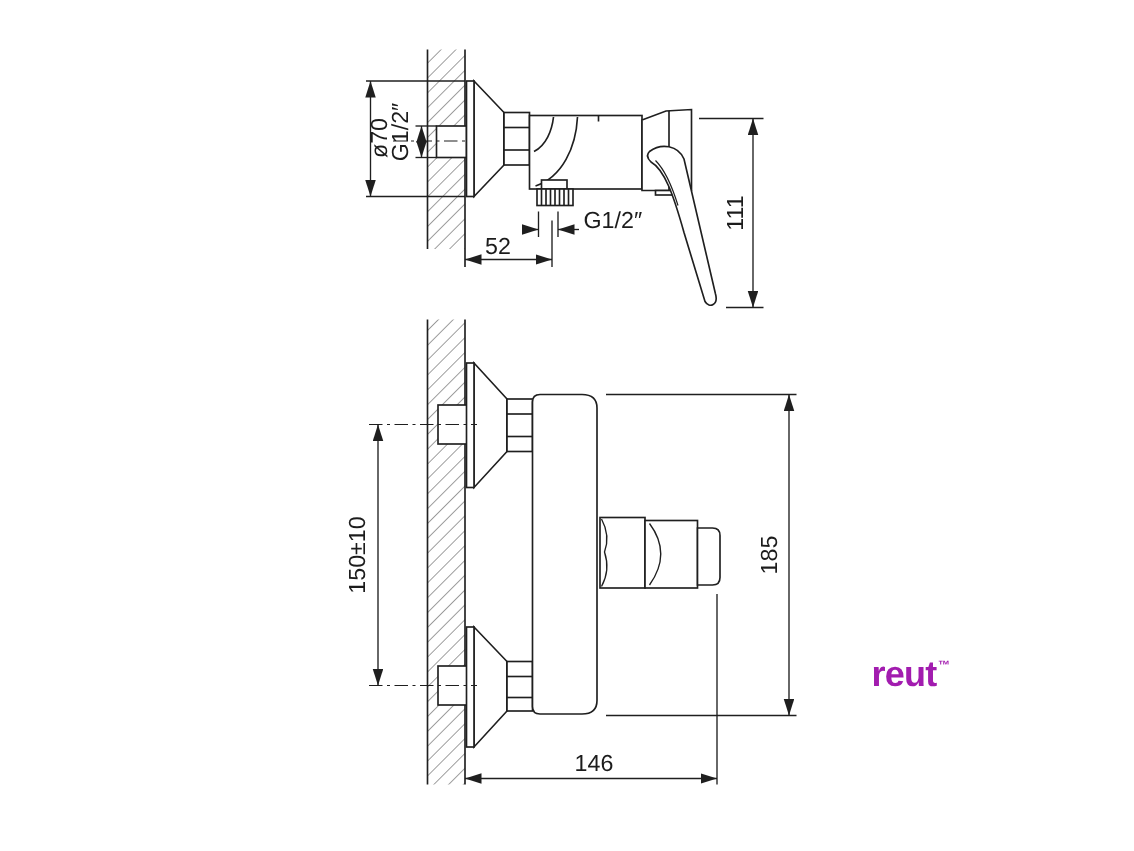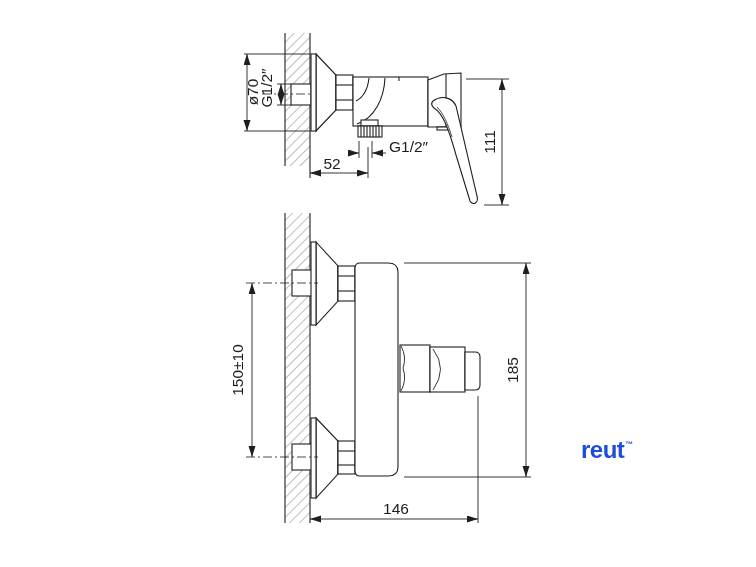--- a/index.html
+++ b/index.html
@@ -1,19 +1,19 @@
 <!DOCTYPE html>
 <html><head>
 <meta charset="utf-8">
 <style>
   html,body{margin:0;padding:0;background:#fff;}
   #stage{position:relative;width:756px;height:567px;background:#ffffff;overflow:hidden;
          font-family:"Liberation Sans",sans-serif;}
   svg text{font-family:"Liberation Sans",sans-serif;font-size:15.5px;fill:#1c1c1c;}
-  .logo{position:absolute;left:581px;top:438px;color:#1d4ed8;font-weight:700;
+  .logo{position:absolute;left:581px;top:438px;color:#a21caf;font-weight:700;
         font-size:24px;letter-spacing:-0.5px;line-height:1;}
   .logo sup{font-size:8px;font-weight:700;position:relative;top:-2px;margin-left:1px;}
 </style>
 </head>
 <body>
 
 <div id="stage">
 
 <svg width="756" height="567" viewBox="0 0 756 567">
   <defs>

